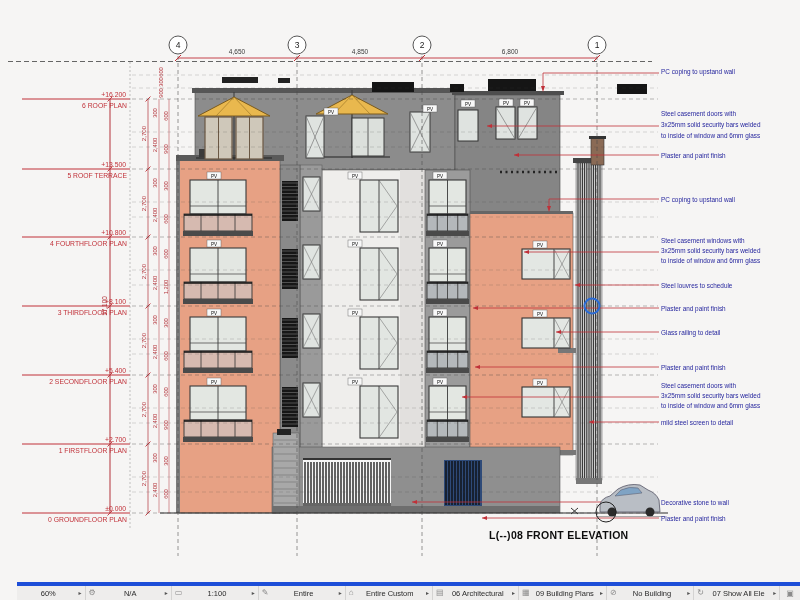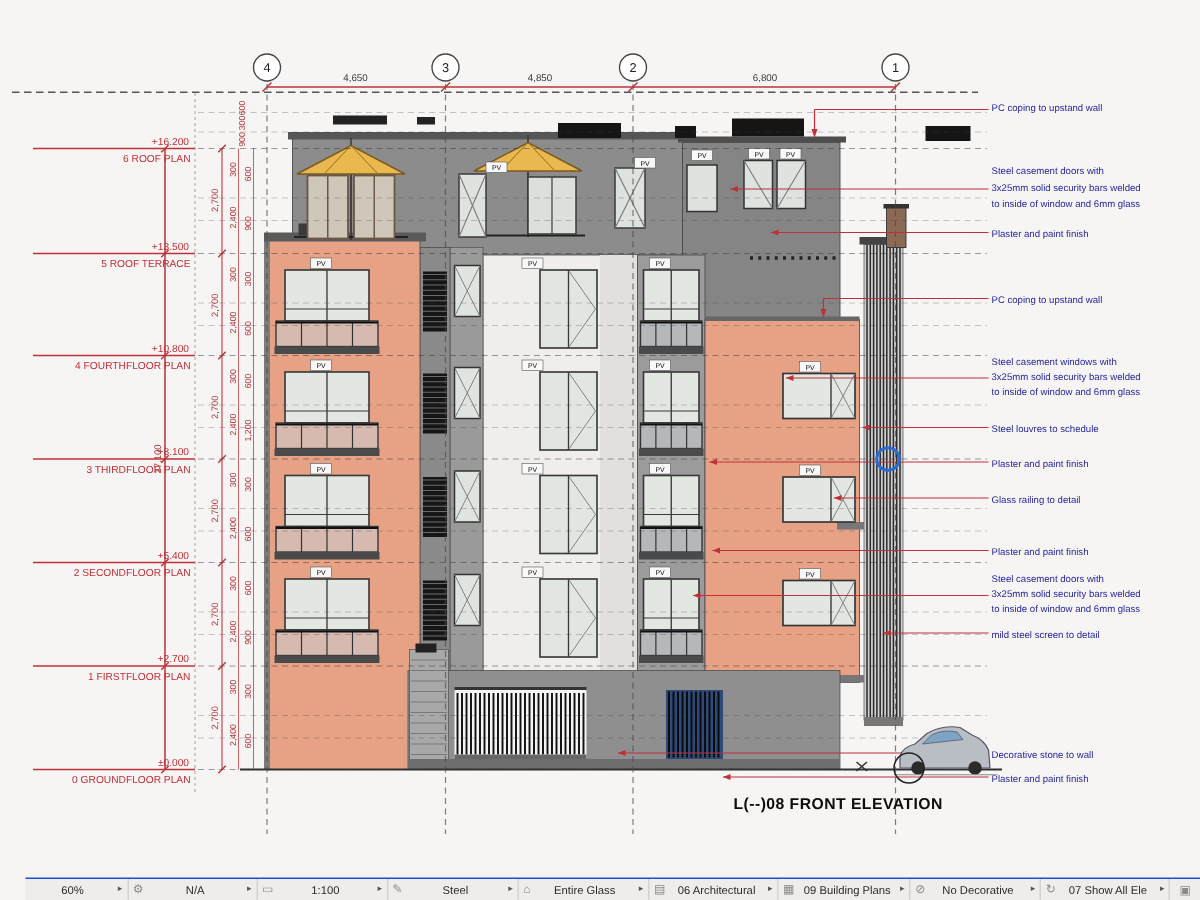--- a/index.html
+++ b/index.html
@@ -1,21 +1,21 @@
 <!DOCTYPE html>
 <html><head>
 <meta charset="utf-8">
 <style>
   html,body{margin:0;padding:0;background:#d8d8d8;}
   #canvas{position:relative;width:800px;height:600px;background:#f6f5f4;overflow:hidden;
           font-family:"Liberation Sans",sans-serif;}
   #drawing{position:absolute;left:0;top:0;}
   svg text{font-family:"Liberation Sans",sans-serif;}
   .statusbar{position:absolute;left:0;right:0;bottom:0;height:14px;background:#eeedec;
-             border-top:1px solid #1d4ed8;display:flex;align-items:stretch;
+             border-top:4px solid #1d4ed8;display:flex;align-items:stretch;
              font-size:7.5px;color:#222;margin-left:17px;}
   .sb-seg{display:flex;align-items:center;border-right:1px solid #d4d3d2;
           padding:0 3px;box-sizing:border-box;cursor:default;}
   .sb-ico{color:#8a8a8a;font-size:8px;margin-right:2px;line-height:1;}
   .sb-lbl{flex:1;text-align:center;white-space:nowrap;overflow:hidden;color:#2a2a2a;}
   .sb-arr{color:#555;font-size:6px;margin-left:2px;line-height:1;}
   .sb-stub{justify-content:center;color:#8a8a8a;font-size:8px;}
 </style>
 </head>
 <body>
@@ -609,41 +609,41 @@
     <span class="sb-lbl">N/A</span>
     <span class="sb-arr">▸</span>
   </div>
   <div class="sb-seg" style="width:89px">
     <span class="sb-ico">▭</span>
     <span class="sb-lbl">1:100</span>
     <span class="sb-arr">▸</span>
   </div>
   <div class="sb-seg" style="width:89px">
     <span class="sb-ico">✎</span>
-    <span class="sb-lbl">Steel</span>
+    <span class="sb-lbl">Entire</span>
     <span class="sb-arr">▸</span>
   </div>
   <div class="sb-seg" style="width:89px">
     <span class="sb-ico">⌂</span>
-    <span class="sb-lbl">Entire Glass</span>
+    <span class="sb-lbl">Entire Custom</span>
     <span class="sb-arr">▸</span>
   </div>
   <div class="sb-seg" style="width:88px">
     <span class="sb-ico">▤</span>
     <span class="sb-lbl">06 Architectural</span>
     <span class="sb-arr">▸</span>
   </div>
   <div class="sb-seg" style="width:90px">
     <span class="sb-ico">▦</span>
     <span class="sb-lbl">09 Building Plans</span>
     <span class="sb-arr">▸</span>
   </div>
   <div class="sb-seg" style="width:89px">
     <span class="sb-ico">⊘</span>
-    <span class="sb-lbl">No Decorative</span>
+    <span class="sb-lbl">No Building</span>
     <span class="sb-arr">▸</span>
   </div>
   <div class="sb-seg" style="width:88px">
     <span class="sb-ico">↻</span>
     <span class="sb-lbl">07 Show All Ele</span>
     <span class="sb-arr">▸</span>
   </div>
   <div class="sb-seg sb-stub" style="width:20px;border-right:none">
     <span>▣</span>
   </div>

